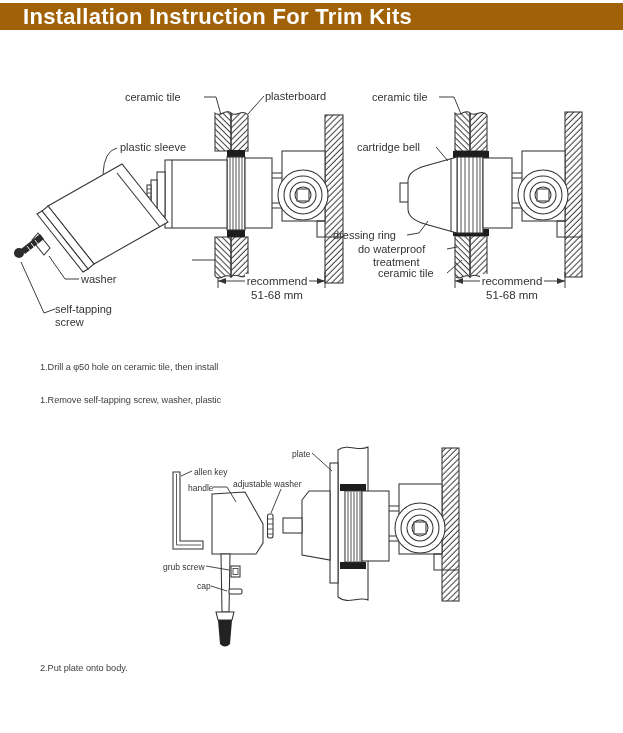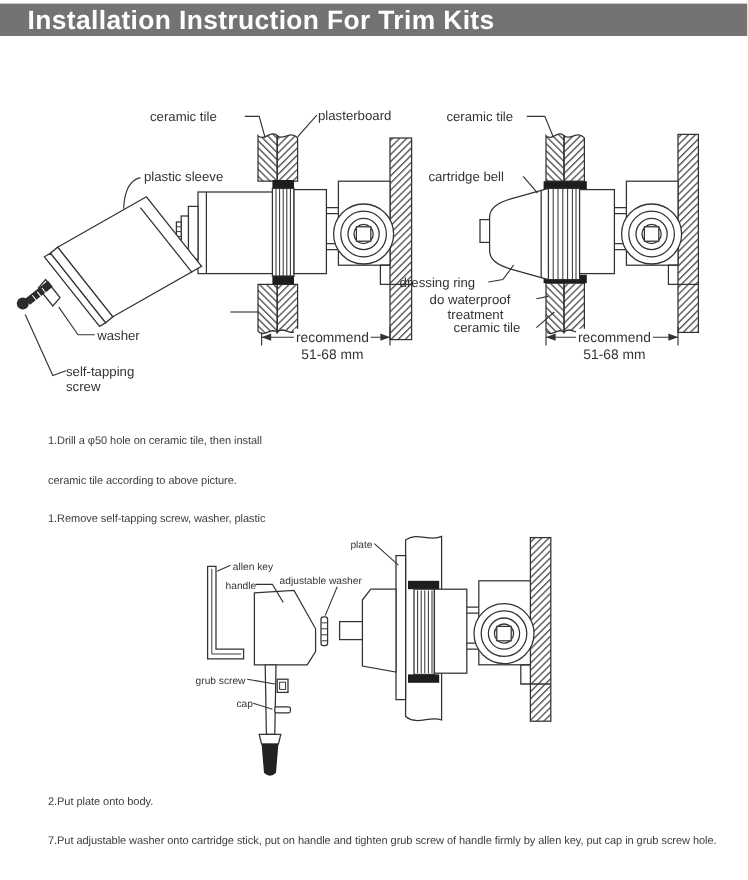--- a/index.html
+++ b/index.html
@@ -1,18 +1,18 @@
 <!DOCTYPE html>
 <html><head>
 <meta charset="utf-8">
 <style>
   html,body{margin:0;padding:0;background:#fff;}
   .page{position:relative;width:623px;height:733px;background:#fff;overflow:hidden;
         font-family:"Liberation Sans",sans-serif;}
-  .titlebar{position:absolute;left:0;top:3px;width:623px;height:27px;background:#737373;}
+  .titlebar{position:absolute;left:0;top:3px;width:623px;height:27px;background:#a16207;}
   .titlebar h1{margin:0;padding:0 0 0 23px;font-size:22px;line-height:27px;font-weight:bold;
         color:#ffffff;letter-spacing:0.3px;white-space:nowrap;}
   .diag{position:absolute;}
   .diag text{font-family:"Liberation Sans",sans-serif;fill:#333;stroke:none;}
   .lbl{font-size:11px;}
   .lbl3{font-size:8.5px;}
   .dim{font-size:11.5px;}
   .steps{position:absolute;color:#3d3d3d;font-size:9.2px;font-weight:normal;letter-spacing:-0.05px;}
   .steps p{margin:13px;line-height:19.6px;white-space:nowrap;}
   .steps.bottom p{line-height:18.5px;}
@@ -143,21 +143,20 @@
     <text class="lbl" x="333" y="239">dressing ring</text>
     <text class="lbl" x="358" y="253">do waterproof</text>
     <text class="lbl" x="373" y="266">treatment</text>
     <text class="lbl" x="378" y="277">ceramic tile</text>
     <text class="dim" x="512" y="285" text-anchor="middle">recommend</text>
     <text class="dim" x="512" y="299" text-anchor="middle">51-68 mm</text>
   </svg>
 
   <div class="steps" style="left:27px;top:345px;">
     <p>1.Drill a φ50 hole on ceramic tile, then install</p>
-    <p>ceramic tile according to above picture.</p>
     <p>1.Remove self-tapping screw, washer, plastic</p>
   </div>
 
   <svg class="diag" style="left:145px;top:435px;width:320px;height:215px" viewBox="145 435 320 215">
     <g stroke="#333" fill="none" stroke-width="1.05">
       <path d="M338,450 C348,443 358,452 368,447 L368,600 C358,596 348,605 338,597 Z" fill="#fff"></path>
       <rect x="340" y="484" width="26" height="7" fill="#1d1d1d" stroke="none"></rect>
       <rect x="340" y="562" width="26" height="7" fill="#1d1d1d" stroke="none"></rect>
       <rect x="345" y="491" width="17" height="71" fill="#fff"></rect>
       <path d="M348,492 V561 M351,492 V561 M354,492 V561 M357,492 V561 M360,492 V561" stroke-width="0.85"></path>
@@ -199,16 +198,15 @@
     <text class="lbl3" x="292" y="457">plate</text>
     <text class="lbl3" x="194" y="475">allen key</text>
     <text class="lbl3" x="188" y="491">handle</text>
     <text class="lbl3" x="233" y="487">adjustable washer</text>
     <text class="lbl3" x="163" y="570">grub screw</text>
     <text class="lbl3" x="197" y="589">cap</text>
   </svg>
 
   <div class="steps bottom" style="left:27px;top:646px;">
     <p>2.Put plate onto body.</p>
-    <p>7.Put adjustable washer onto cartridge stick, put on handle and tighten grub screw of handle firmly by allen key, put cap in grub screw hole.</p>
   </div>
 
 </div>
 
 </body></html>

